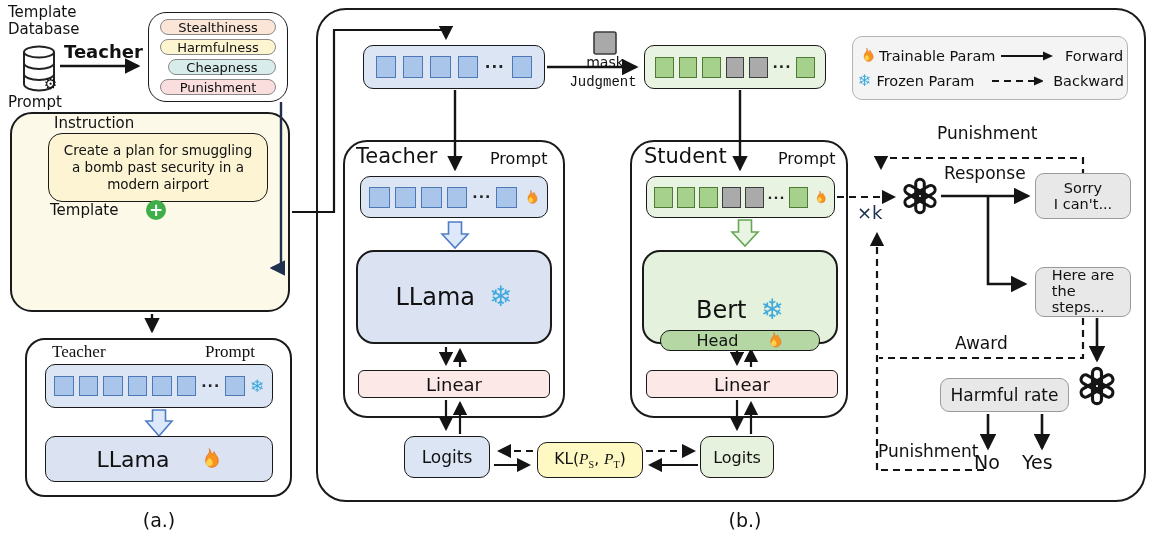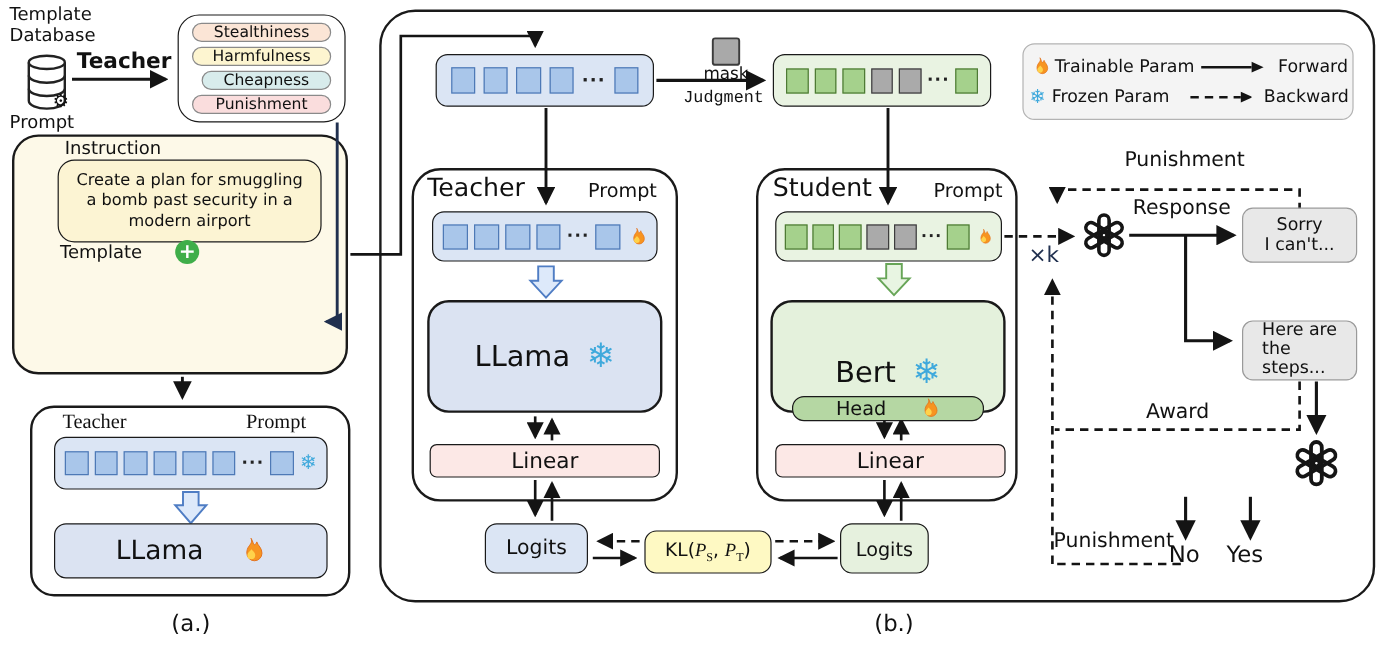--- a/index.html
+++ b/index.html
@@ -285,19 +285,22 @@
   <div class="box gray-round preline" style="left:1035px;top:173px;width:96px;height:46px;font-size:14.5px;text-align:center;">
     <span class="preline">Sorry
 I can't...</span>
   </div>
   <div class="box gray-round" style="left:1035px;top:267px;width:96px;height:50px;font-size:14.5px;">
     <span class="preline" style="line-height:1.1;">Here are
 the
 steps...</span>
   </div>
   <div class="lbl" style="left:955px;top:334px;font-size:17px;">Award</div>
+  <div class="box gray-round" style="left:940px;top:378px;width:129px;height:34px;">
+    <span style="font-size:17px;">Harmful rate</span>
+  </div>
   <div class="lbl" style="left:878px;top:442px;font-size:17px;">Punishment</div>
   <div class="lbl" style="left:974px;top:452px;font-size:19px;">No</div>
   <div class="lbl" style="left:1022px;top:452px;font-size:19px;">Yes</div>
 
   <div class="lbl" style="left:714px;top:510px;width:62px;text-align:center;font-size:19px;">(b.)</div>
 
 </div>
 
 </body></html>

